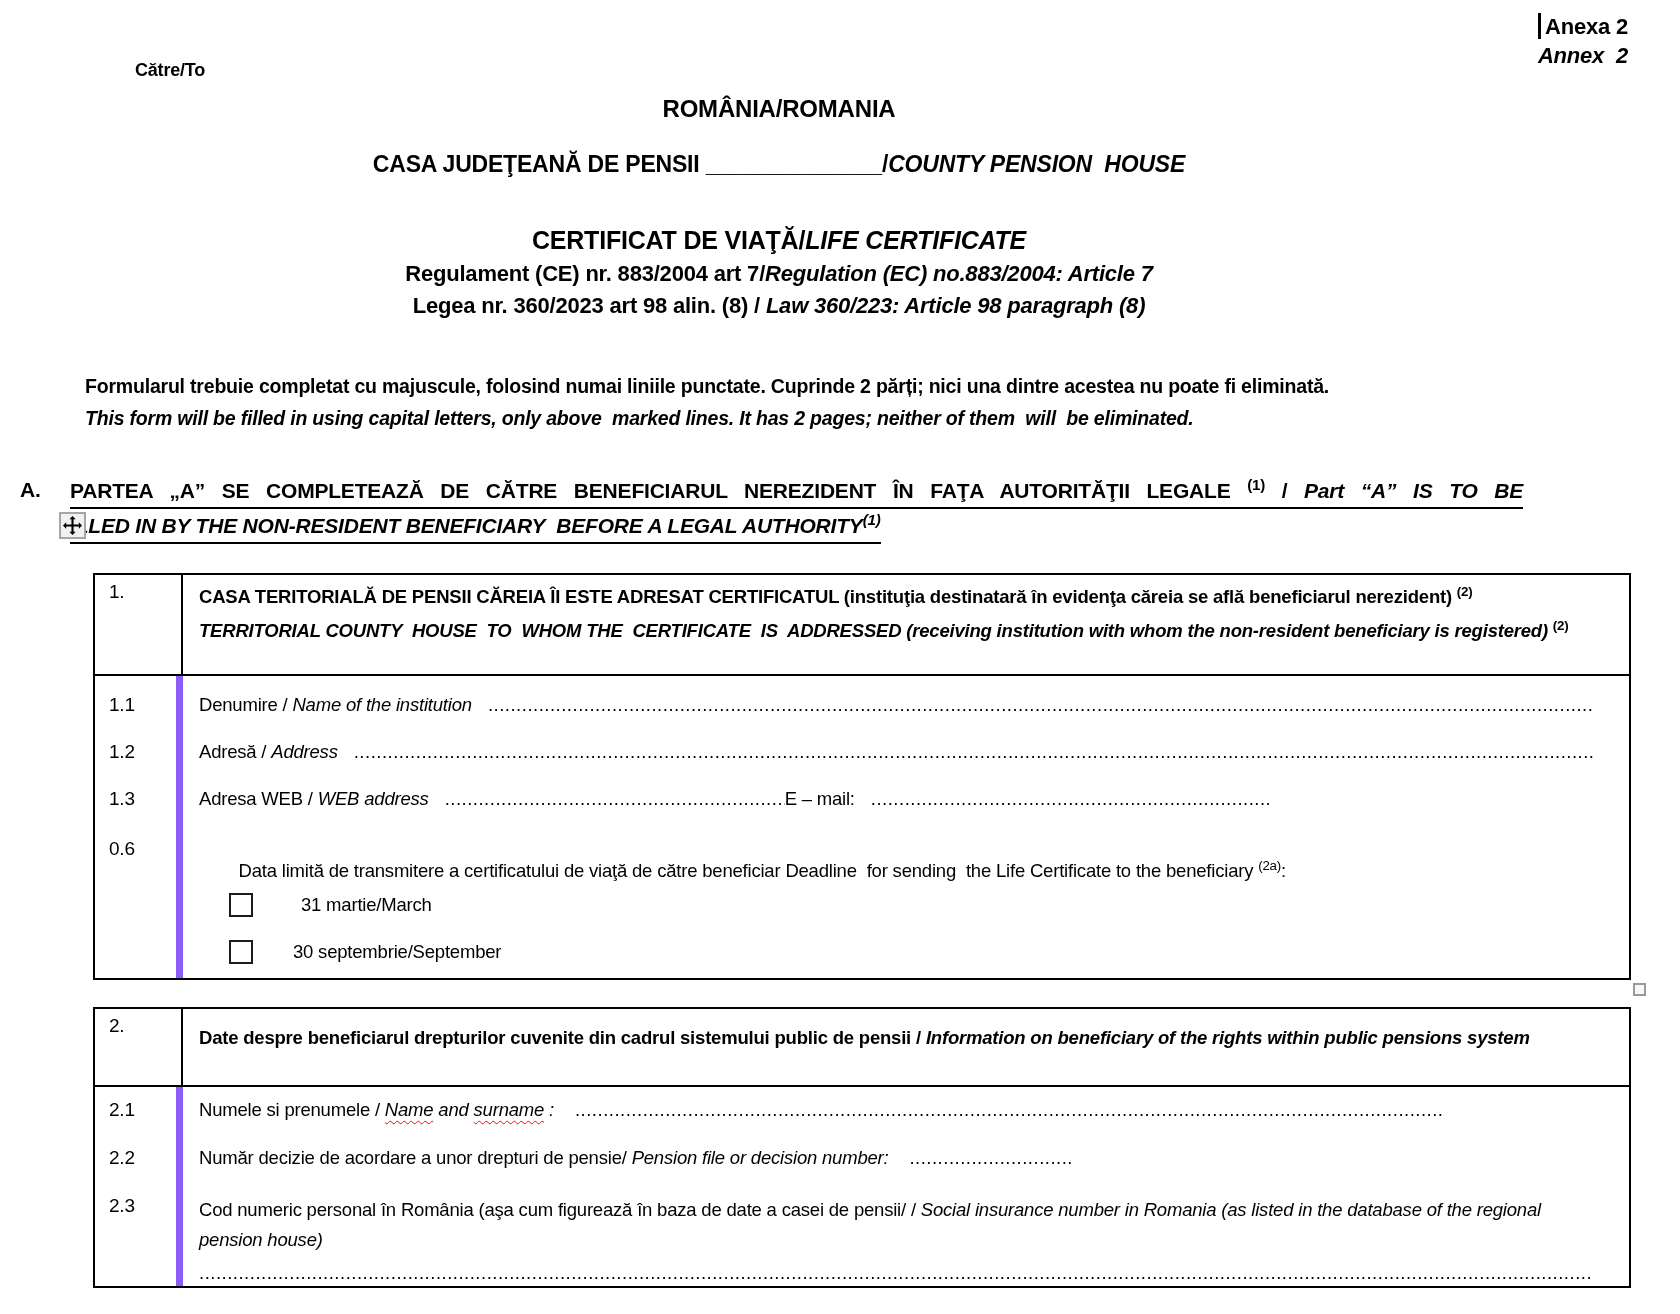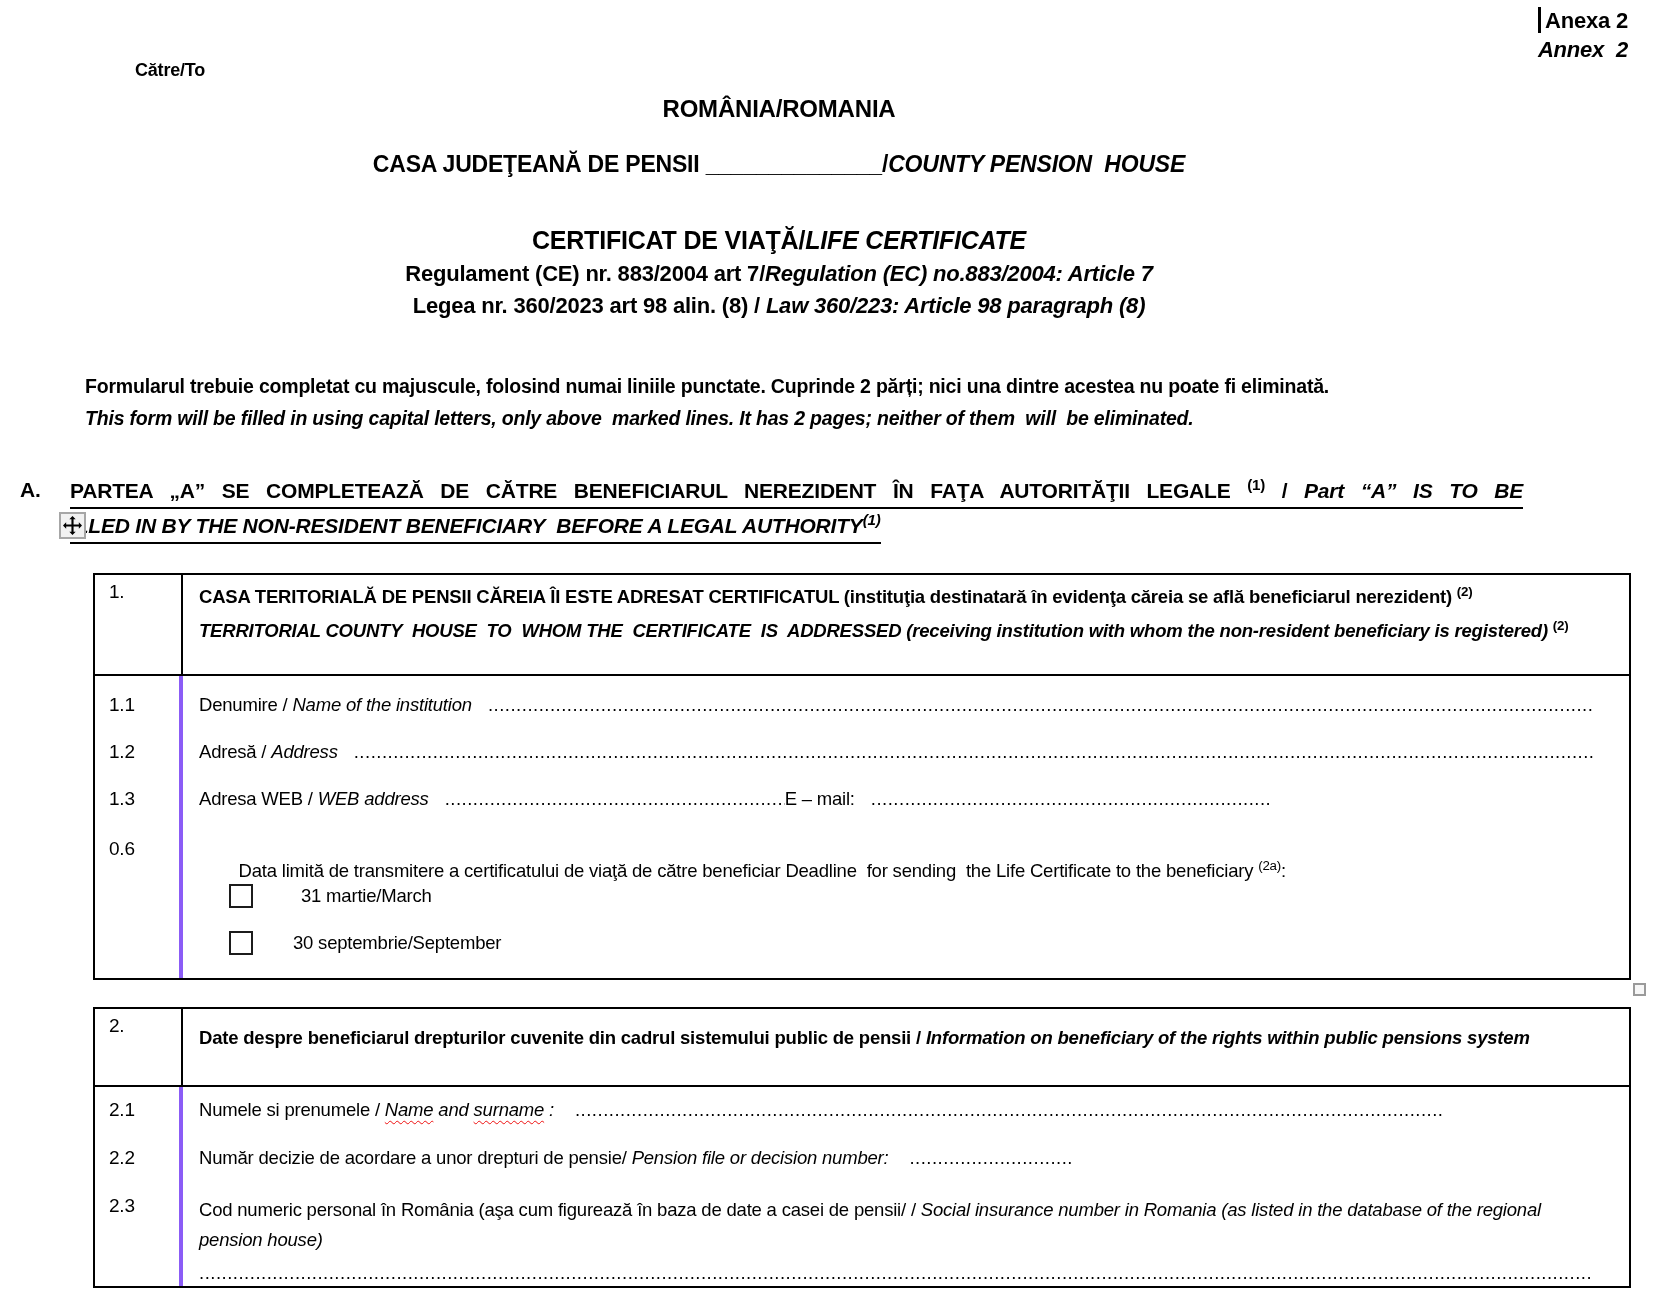--- a/index.html
+++ b/index.html
@@ -7,21 +7,21 @@
   body{
     width:1680px;height:1314px;position:relative;overflow:hidden;
     font-family:"Liberation Sans","DejaVu Sans",sans-serif;color:#000;
     letter-spacing:-0.2px;
   }
   .i{font-style:italic}
   .pre{white-space:pre-wrap}
   sup{font-size:0.72em;vertical-align:super;line-height:0}
 
   
-  .annex{position:absolute;top:6px;right:52px;text-align:right;font-size:22px;font-weight:bold;line-height:29px}
+  .annex{position:absolute;top:12px;right:52px;text-align:right;font-size:22px;font-weight:bold;line-height:29px}
   .cursor-bar{display:inline-block;width:3px;height:26px;background:#000;vertical-align:-5px;margin-right:4px}
 
   
   .to{position:absolute;left:135px;top:60px;font-size:18px;font-weight:bold}
   .center{position:absolute;left:0;width:1558px;text-align:center;font-weight:bold}
   .country{top:95px;font-size:24px}
   .casa{top:151px;font-size:23px}
   .title{top:226px;font-size:25px}
   .sub1{top:261px;font-size:22px}
   .sub2{top:293px;font-size:22px}
@@ -41,38 +41,38 @@
   .t1{top:573px;height:407px}
   .t2{top:1007px;height:281px}
   .trow{display:flex}
   .thead{border-bottom:2px solid #000;overflow:hidden}
   .t1 .thead{height:101px}
   .t2 .thead{height:78px}
   .cell-num{width:88px;min-width:88px;border-right:2px solid #000;padding:6px 0 0 14px;font-size:19px}
   .cell-body{flex:1;padding:5px 36px 0 16px;font-weight:bold;line-height:34px;overflow:hidden}
   .t2 .cell-body{line-height:33px;padding-top:12px}
   .titems{flex:1;display:flex;overflow:hidden}
-  .num-stack{width:88px;min-width:88px;border-right:4px solid #8b5cf6;padding:18px 0 0 14px;font-size:19px}
+  .num-stack{width:88px;min-width:88px;border-right:7px solid #8b5cf6;padding:18px 0 0 14px;font-size:19px}
   .t2 .num-stack{padding-top:12px}
   .body-stack{flex:1;padding:18px 36px 0 16px;overflow:hidden}
   .t2 .body-stack{padding-top:12px}
   .h47{height:47px}
   .h50{height:50px}
   .h48{height:48px}
   .fline{display:flex;align-items:baseline}
   .lbl{white-space:pre}
   .dots{overflow:hidden;white-space:nowrap;letter-spacing:0.5px;margin-left:16px}
   .grow{flex:1 1 auto;min-width:0}
   .w340{width:340px;min-width:340px}
   .w400{width:400px;min-width:400px}
   .w870{width:870px;min-width:870px}
   .w165{width:165px;min-width:165px}
   .email-lbl{white-space:pre}
   .r14{height:38px;white-space:pre-wrap}
-  .cbrow{display:flex;align-items:center;height:36px;margin-top:2px}
+  .cbrow{display:flex;align-items:center;height:36px;margin-top:11px}
   .cbrow + .cbrow{margin-top:11px}
   .cb{width:24px;height:24px;border:2px solid #1c1c1c;background:#fff;margin-left:30px;cursor:pointer}
   .cb-lab1{margin-left:48px}
   .cb-lab2{margin-left:40px}
   .wrapblock{line-height:31px}
   .t2 .wrapblock{line-height:30px}
   .fulldots{overflow:hidden;white-space:nowrap;letter-spacing:0.5px;margin-top:7px;height:24px}
   .sq{text-decoration-line:underline;text-decoration-style:wavy;text-decoration-color:#e11;text-decoration-thickness:1px;text-underline-offset:4px}
 
   .resize-handle{position:absolute;left:1633px;top:983px;width:13px;height:13px;background:#f7f7f7;border:2px solid #9a9a9a;cursor:nwse-resize}

